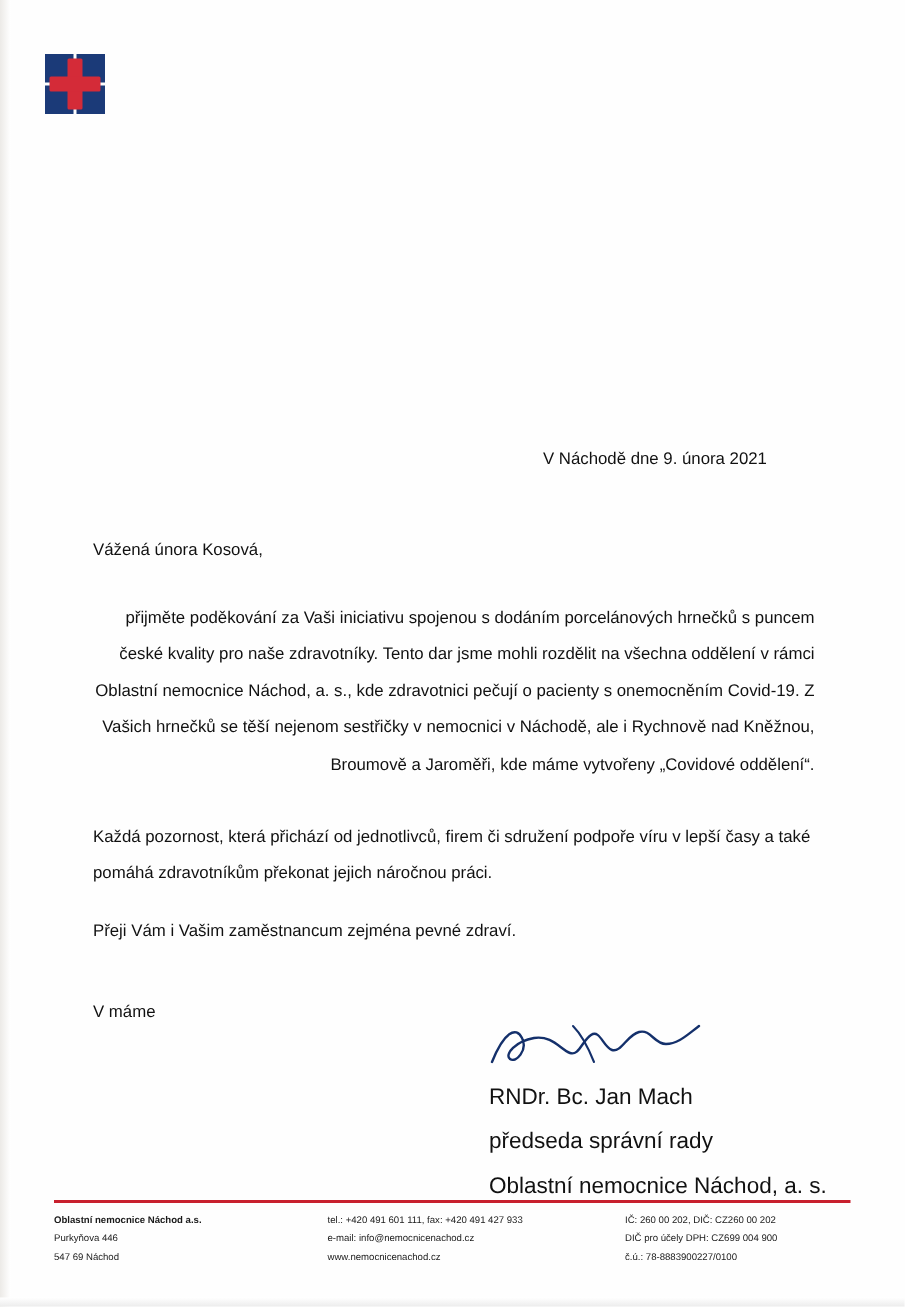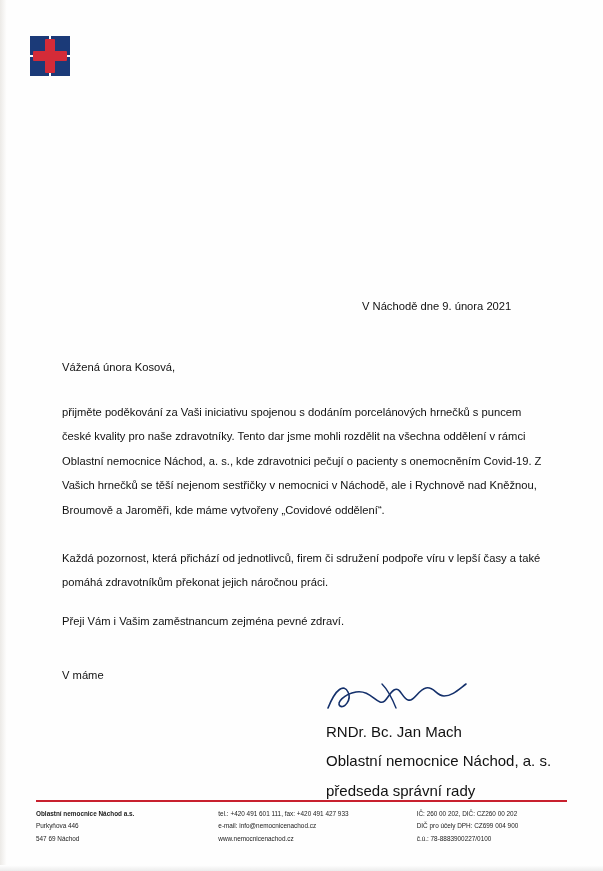--- a/index.html
+++ b/index.html
@@ -102,21 +102,21 @@
   }
   .para {
     position: absolute;
     left: 62px;
     width: 481px;
     font-size: 11.2px;
     line-height: 2.18;
     color: #111;
     text-align: left;
   }
-  .para-1 { top: 400px; }
+  .para-1 { top: 400px; text-align: right; }
   .para-2 { top: 546px; }
   .para-3 { top: 609px; }
 
   .signoff {
     position: absolute;
     left: 62px;
     top: 669px;
     font-size: 11.2px;
     color: #111;
   }
@@ -210,22 +210,22 @@
 
   <div class="signature-wrap">
     <svg class="sig-scribble" viewBox="0 0 150 40">
       <path d="M6 30 C 14 10, 22 6, 26 14 C 30 22, 22 31, 18 28 C 14 25, 22 16, 34 14
                C 46 12, 52 22, 58 24 C 64 26, 66 16, 72 12 C 78 8, 80 20, 86 22
                C 92 24, 96 12, 104 10 C 112 8, 114 18, 122 18 C 130 18, 136 12, 144 6" fill="none" stroke="#14306b" stroke-width="1.6" stroke-linecap="round"></path>
       <path d="M60 6 C 66 12, 70 20, 74 30" fill="none" stroke="#14306b" stroke-width="1.4" stroke-linecap="round"></path>
     </svg>
     <div class="sig-lines">
       <div>RNDr. Bc. Jan Mach</div>
+      <div>předseda správní rady</div>
       <div>Oblastní nemocnice Náchod, a. s.</div>
-      <div>předseda správní rady</div>
     </div>
   </div>
 
   <div class="footer-rule"></div>
   <div class="footer">
     <div class="footer-col c1">
       <div class="f-line">Oblastní nemocnice Náchod a.s.</div>
       <div class="f-line">Purkyňova 446</div>
       <div class="f-line">547 69 Náchod</div>
     </div>

